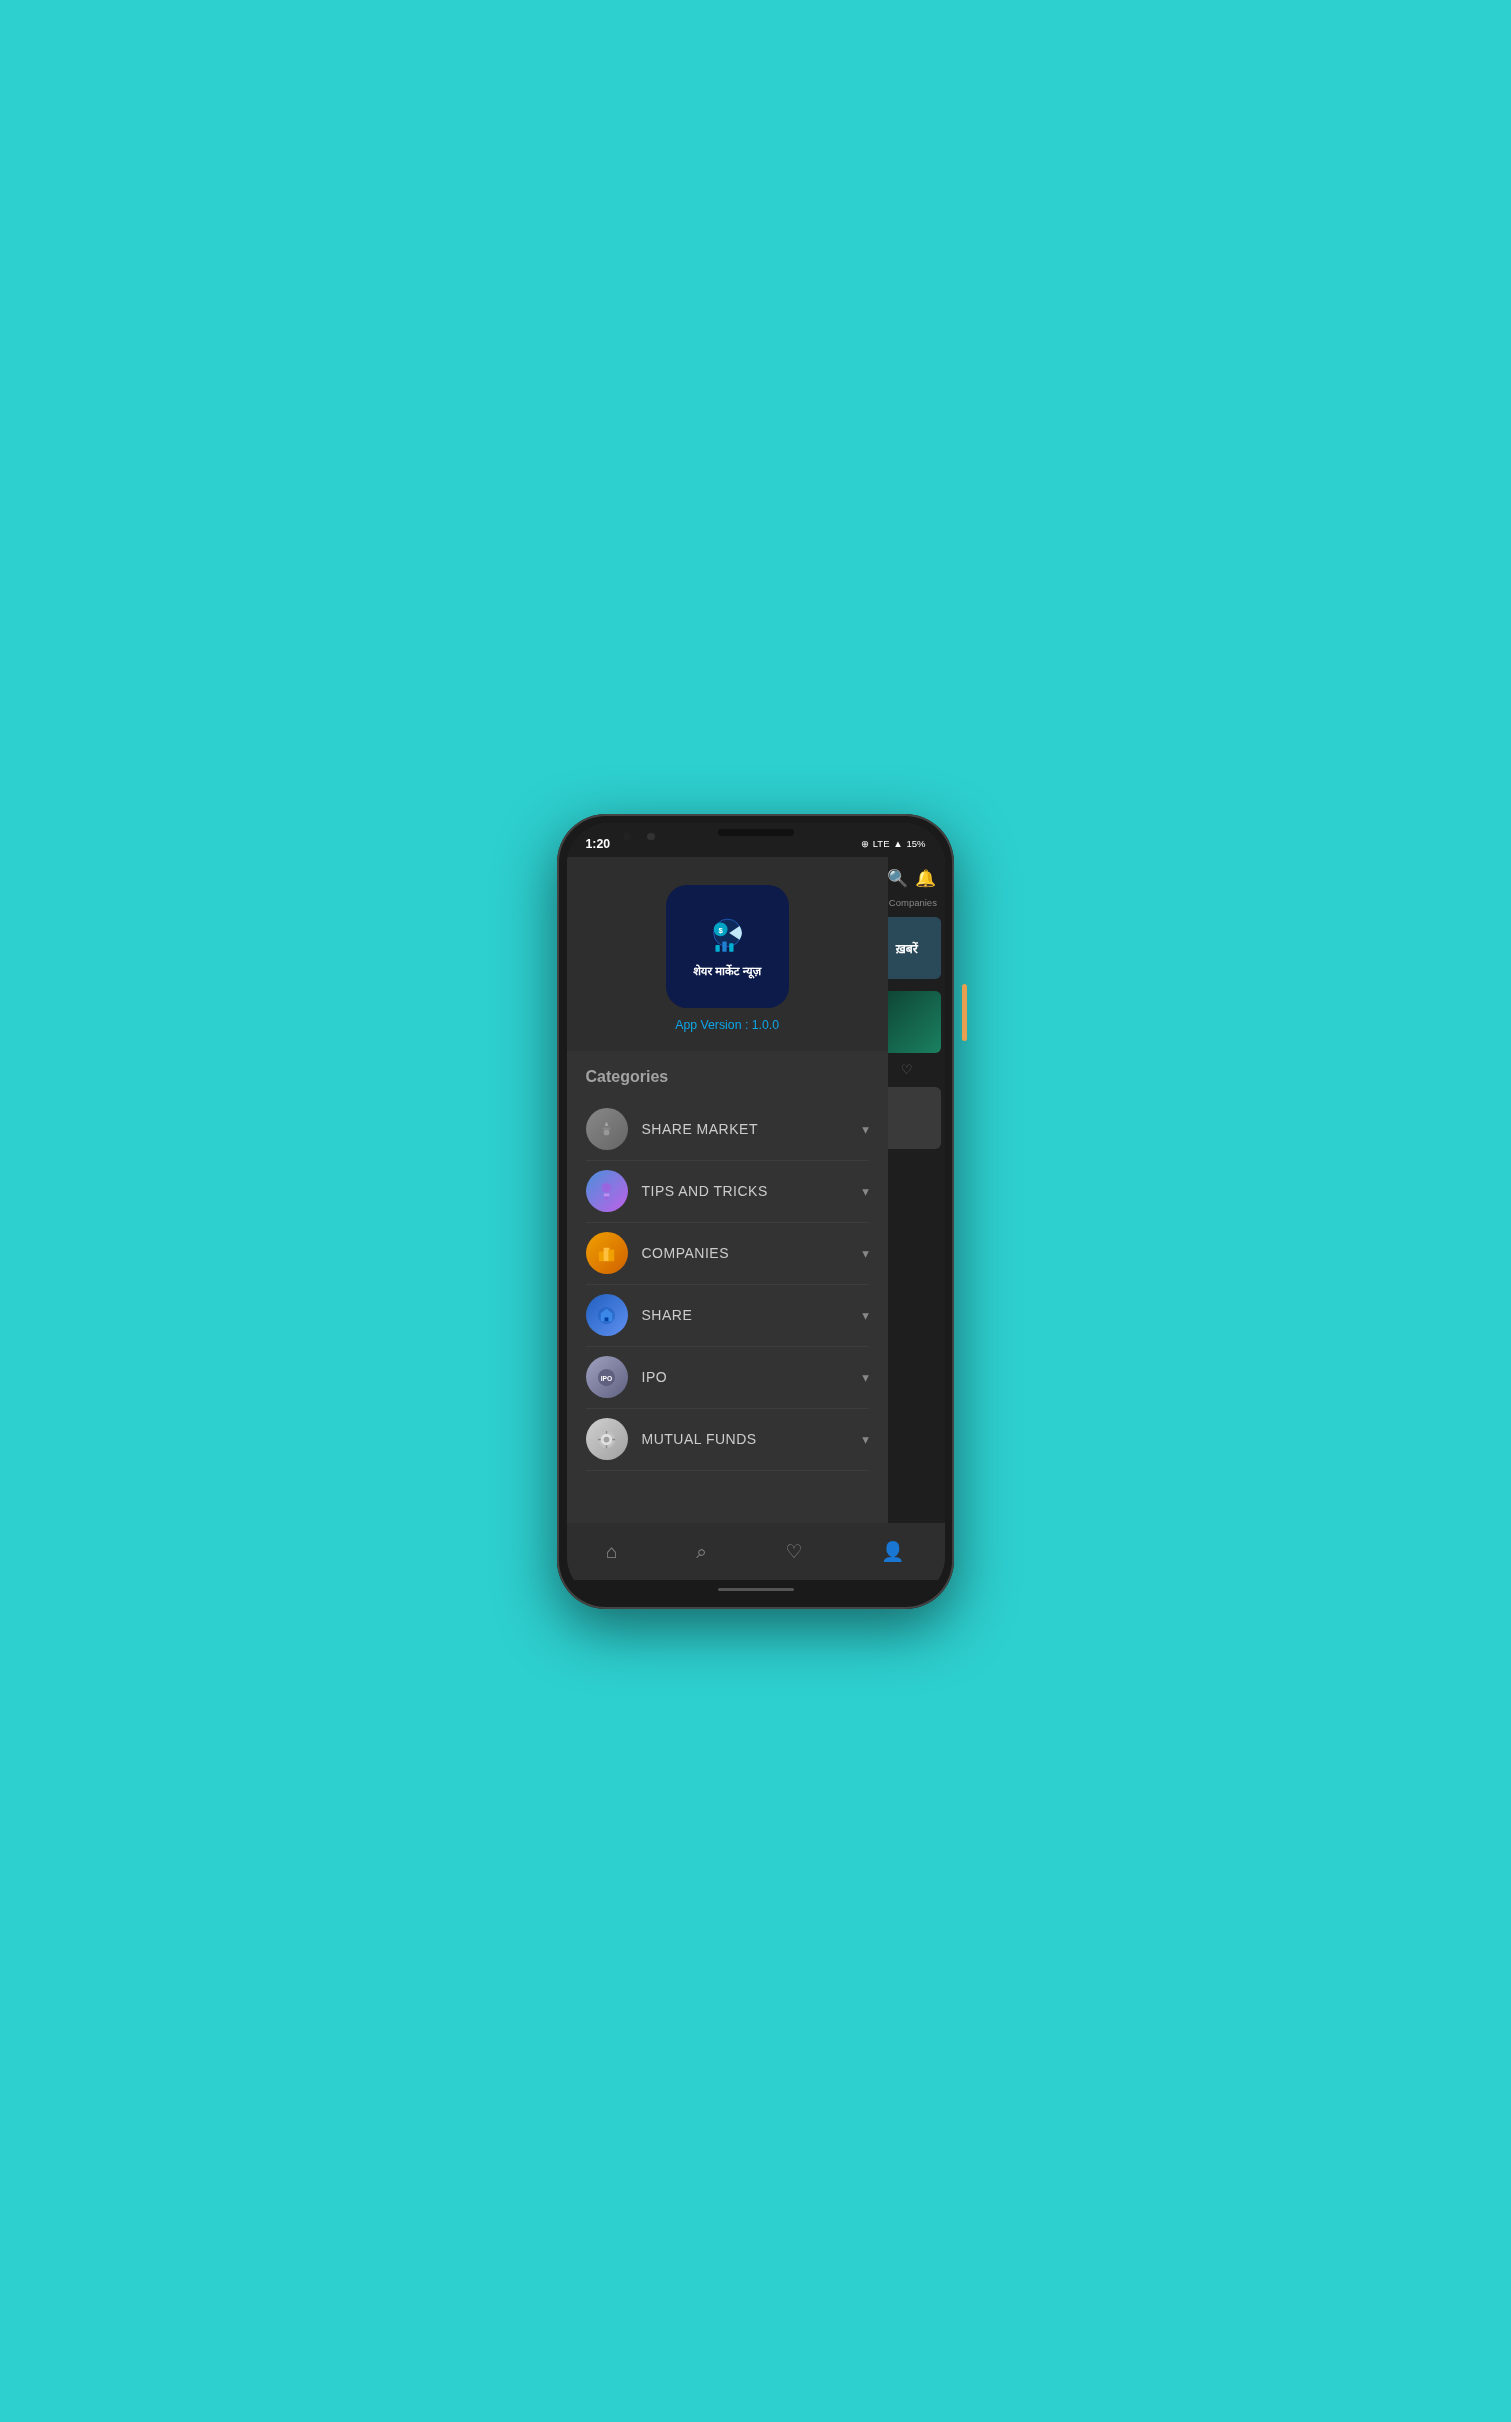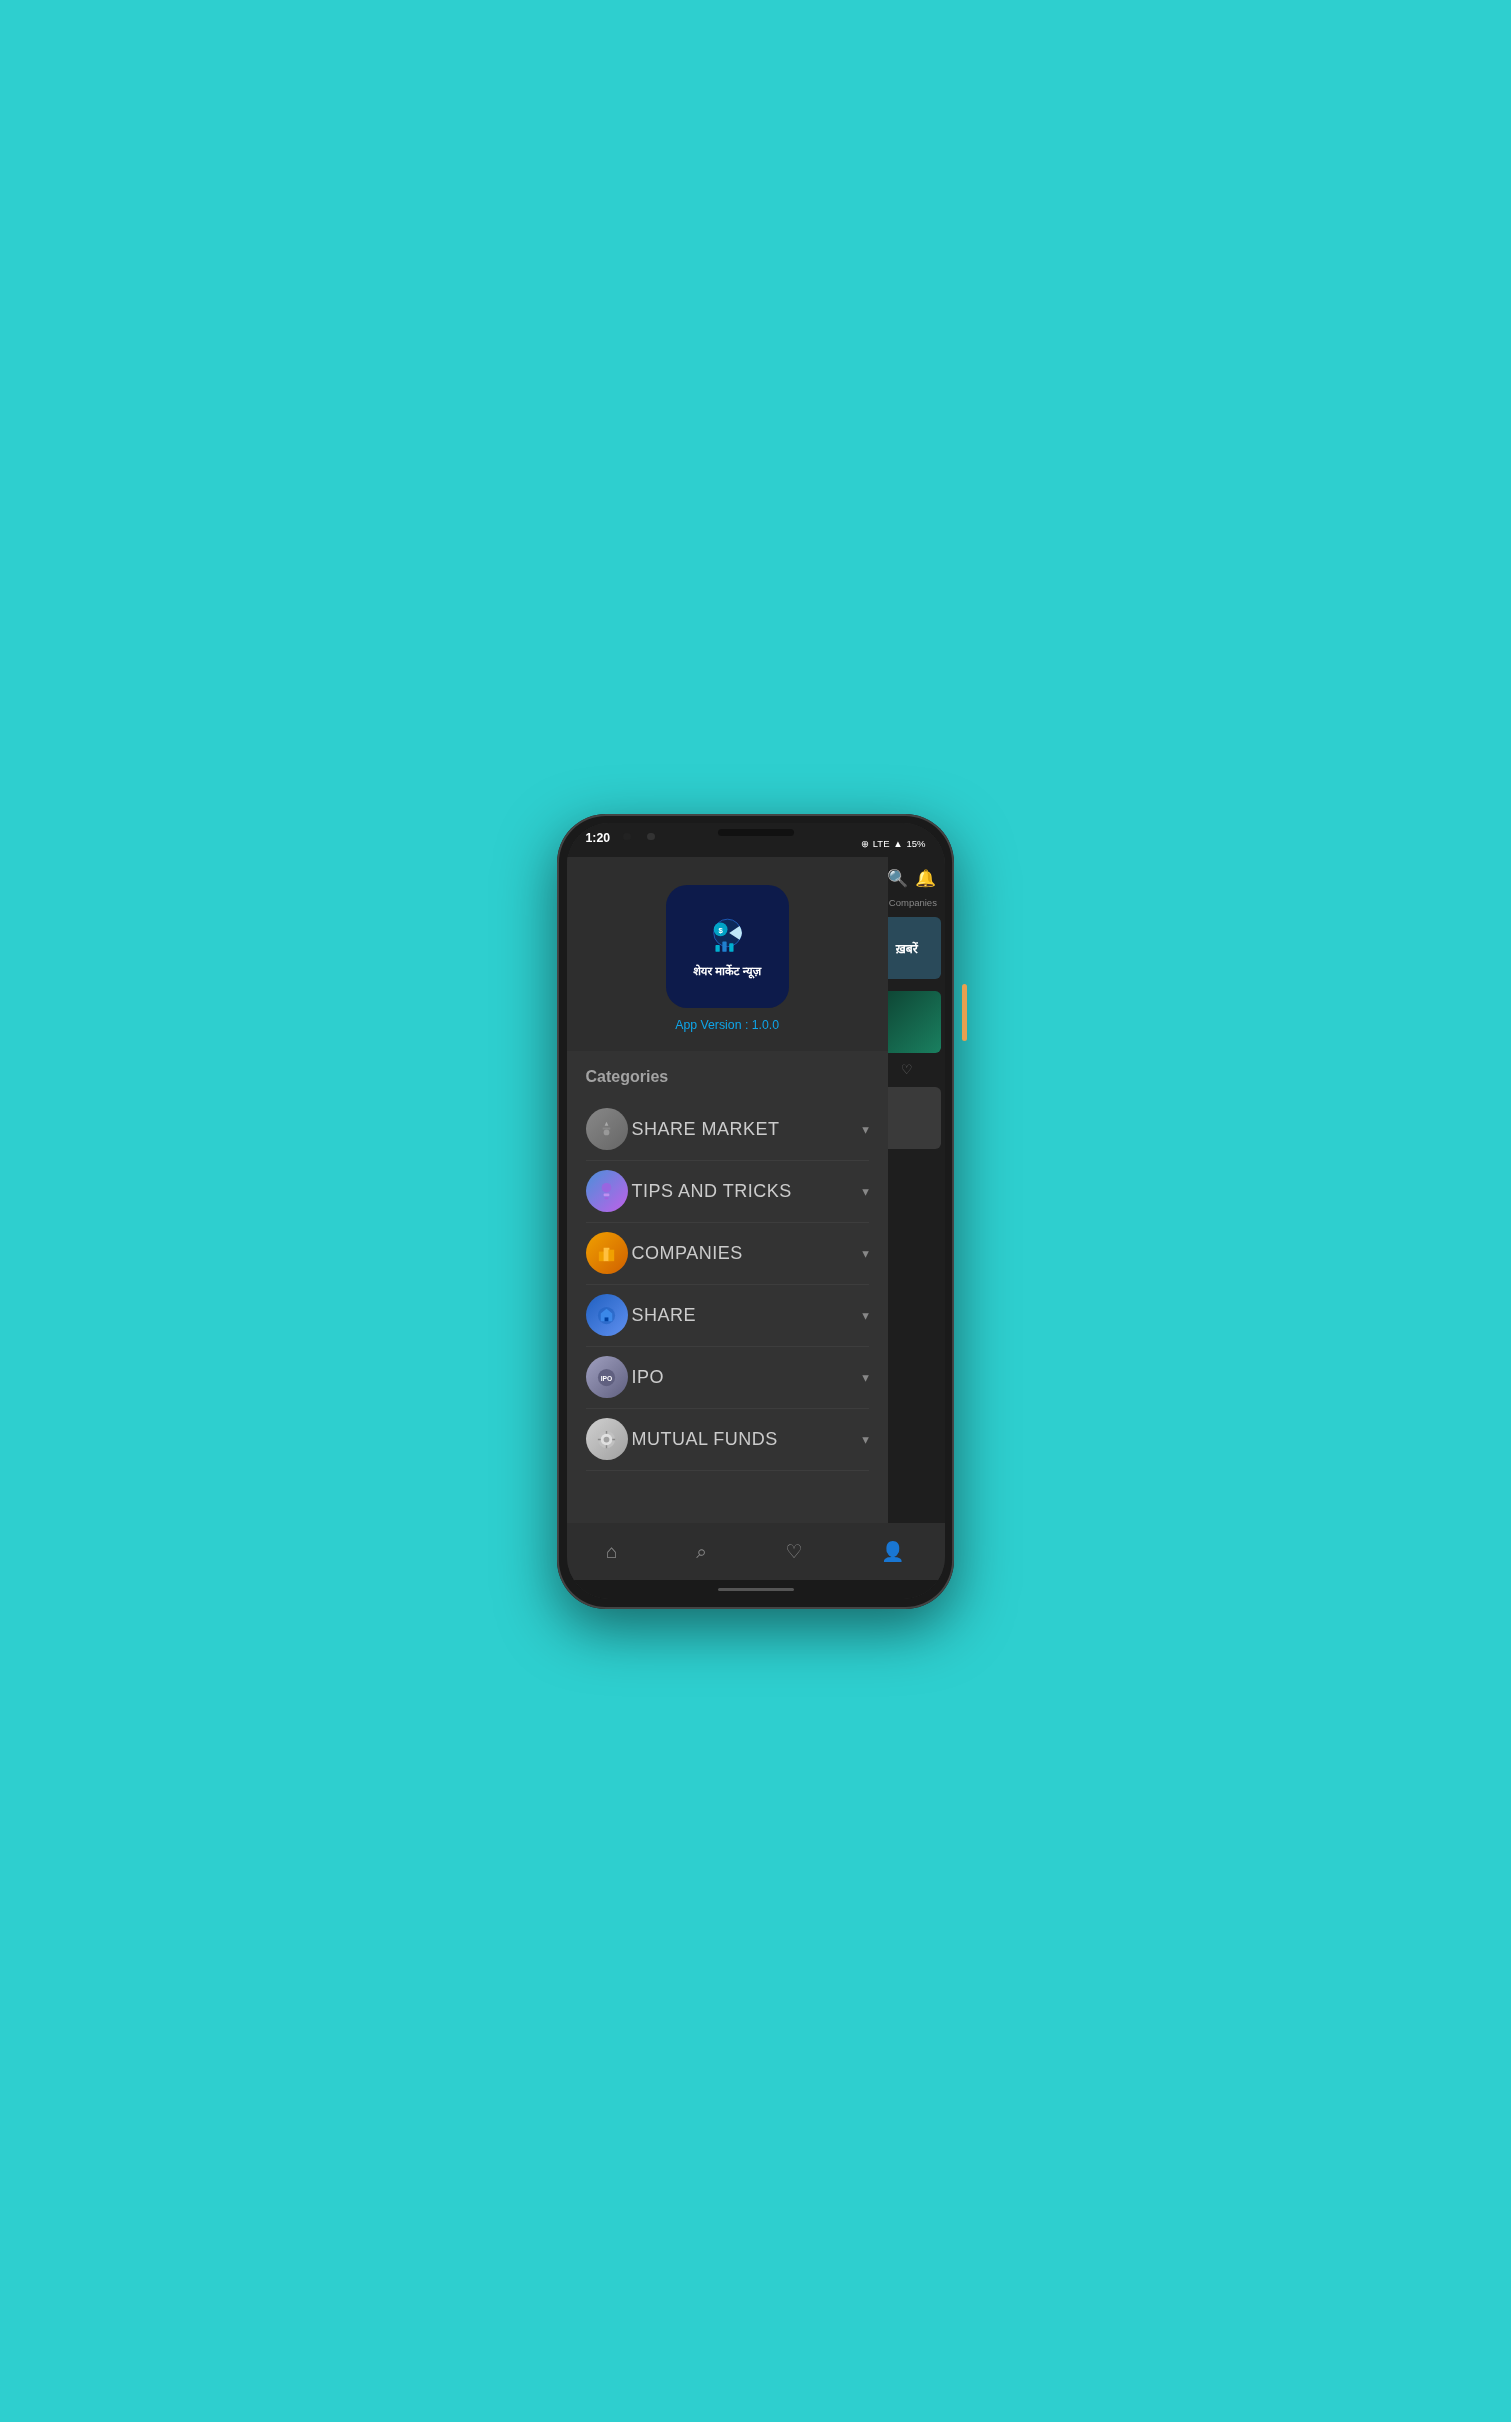--- a/index.html
+++ b/index.html
@@ -78,20 +78,21 @@
       height: 57px;
       background: #e8a050;
       border-radius: 2.8px;
     }
 
     
     .status-bar {
       height: 34px;
       background: #1e1e1e;
       display: flex;
+      align-items: center;
       justify-content: space-between;
       padding: 0 19px;
       padding-top: 7.6px;
       flex-shrink: 0;
     }
 
     .status-time {
       color: #fff;
       font-size: 12.3px;
       font-weight: 600;
@@ -206,23 +207,23 @@
     .cat-icon-share { background: linear-gradient(135deg, #888, #666); }
     .cat-icon-tips { background: linear-gradient(135deg, #4a90d9, #c060e8); }
     .cat-icon-companies { background: linear-gradient(135deg, #f0a000, #d06000); }
     .cat-icon-home { background: linear-gradient(135deg, #2060c0, #6090f0); }
     .cat-icon-ipo { background: linear-gradient(135deg, #a0a0c0, #606080); }
     .cat-icon-mutual { background: linear-gradient(135deg, #d0d0d0, #a0a0a0); }
 
     .category-label {
       flex: 1;
       color: #ccc;
-      font-size: 18px;
+      font-size: 14px;
       font-weight: 500;
-      margin-left: 4px;
+      margin-left: 14px;
       letter-spacing: 0.5px;
     }
 
     .category-chevron {
       color: #888;
       font-size: 13.2px;
     }
 
     
     .main-bg {

